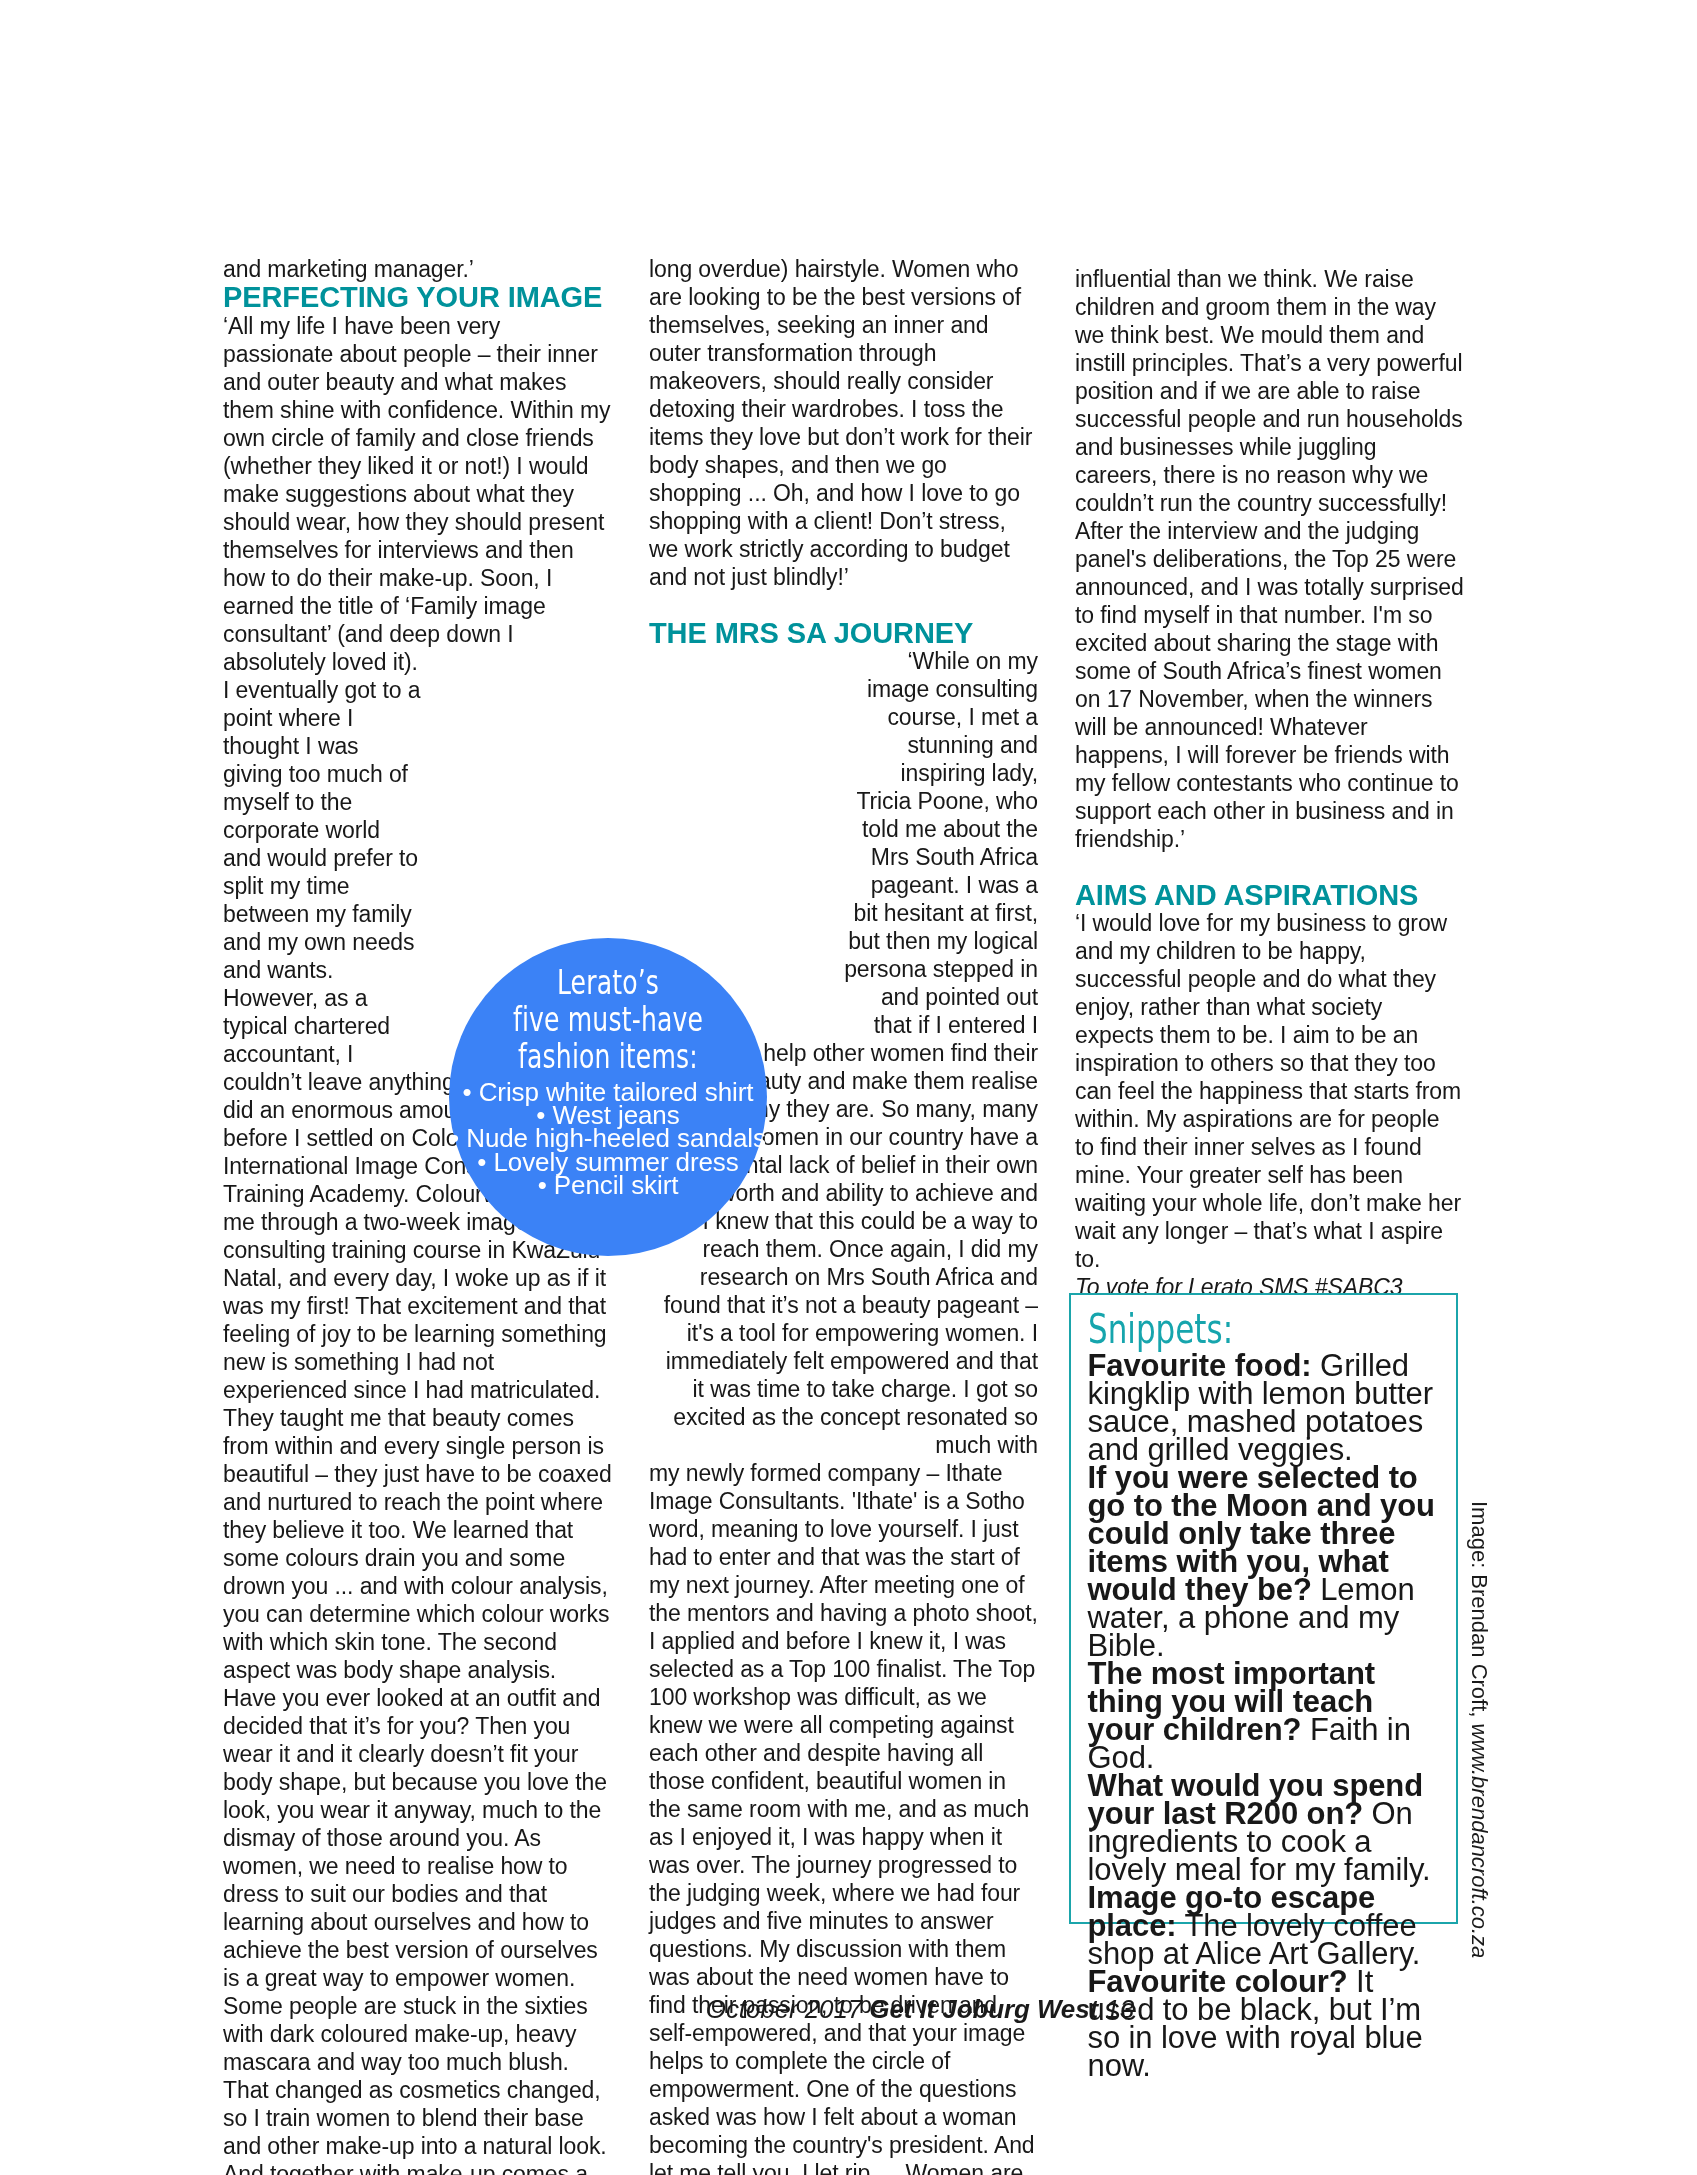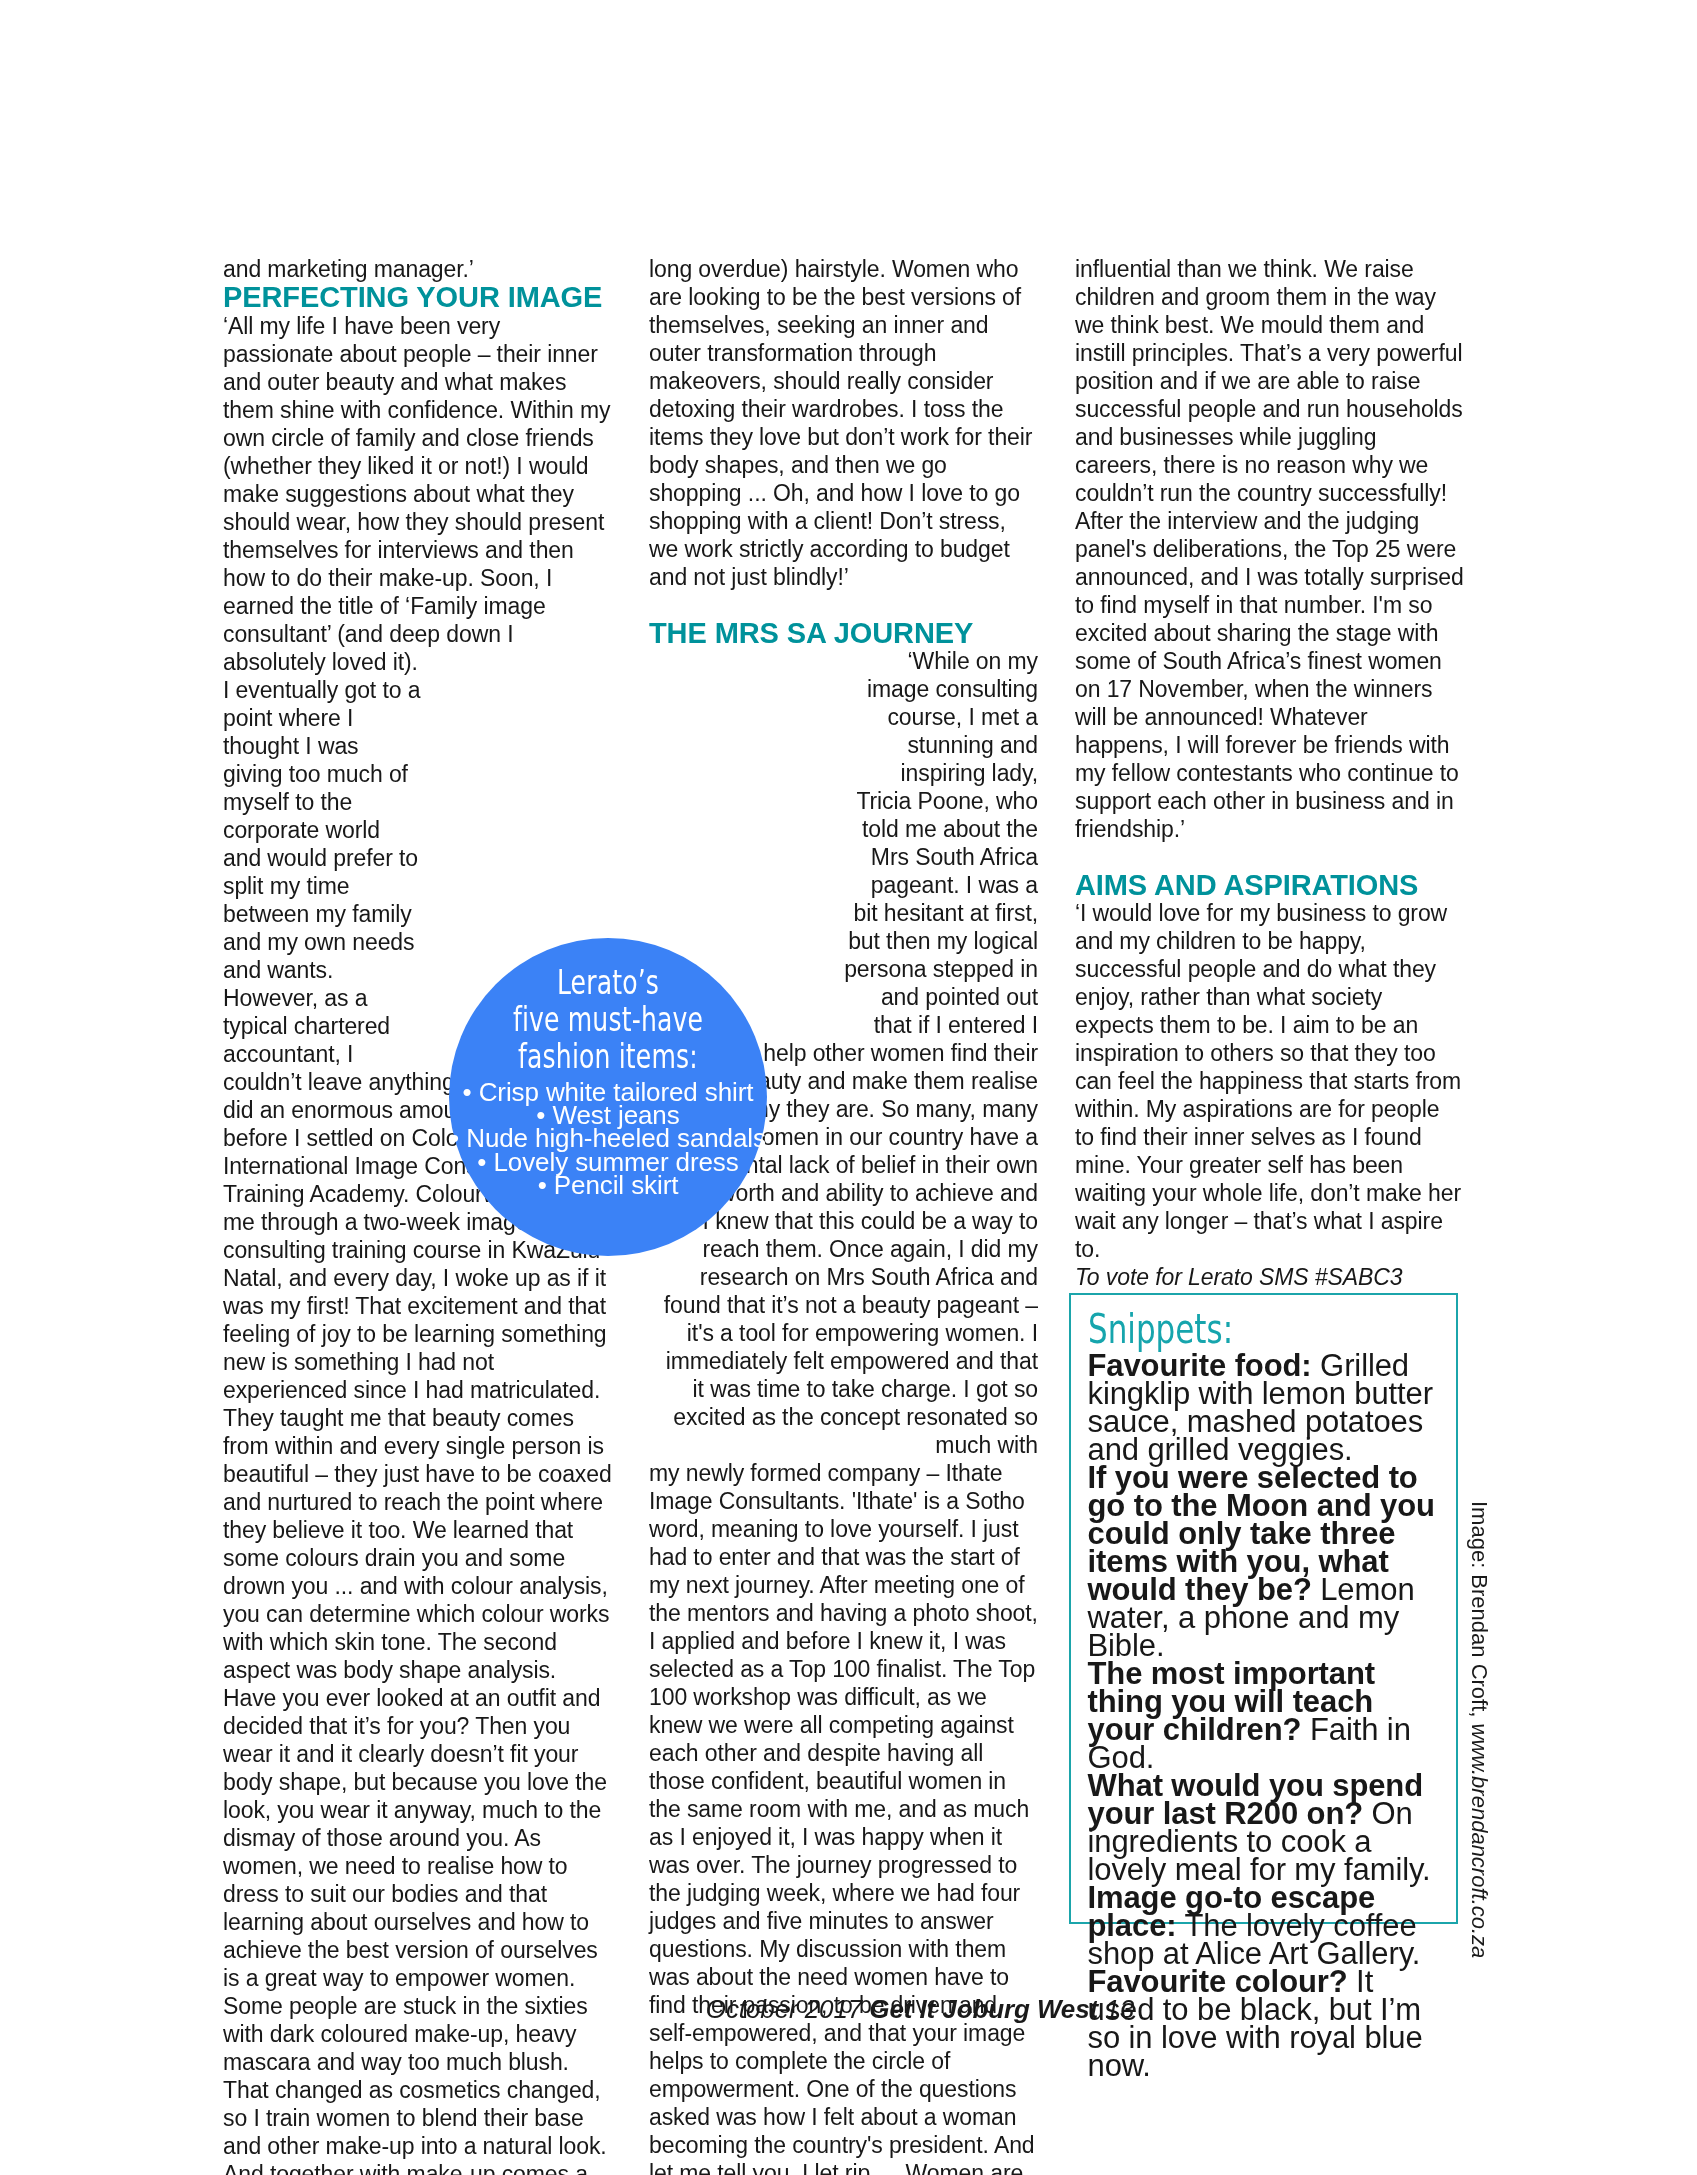--- a/index.html
+++ b/index.html
@@ -36,21 +36,21 @@
     top: 0;
     width: 389px;
     font-size: 23px;
     line-height: 28px;
     letter-spacing: -0.1px;
     text-align: left;
     color: #181818;
   }
   .col-1 { left: 0px; }
   .col-2 { left: 426px; }
-  .col-3 { left: 852px; }
+  .col-3 { left: 852px; margin-top: 10px; }
 
   .col p { margin: 0; }
   .col p.sec-head {
     color: #00929b;
     font-weight: bold;
     font-size: 29px;
     line-height: 28.5px;
     letter-spacing: -0.1px;
   }
   .col p.gap-before { margin-top: 27.5px; }

